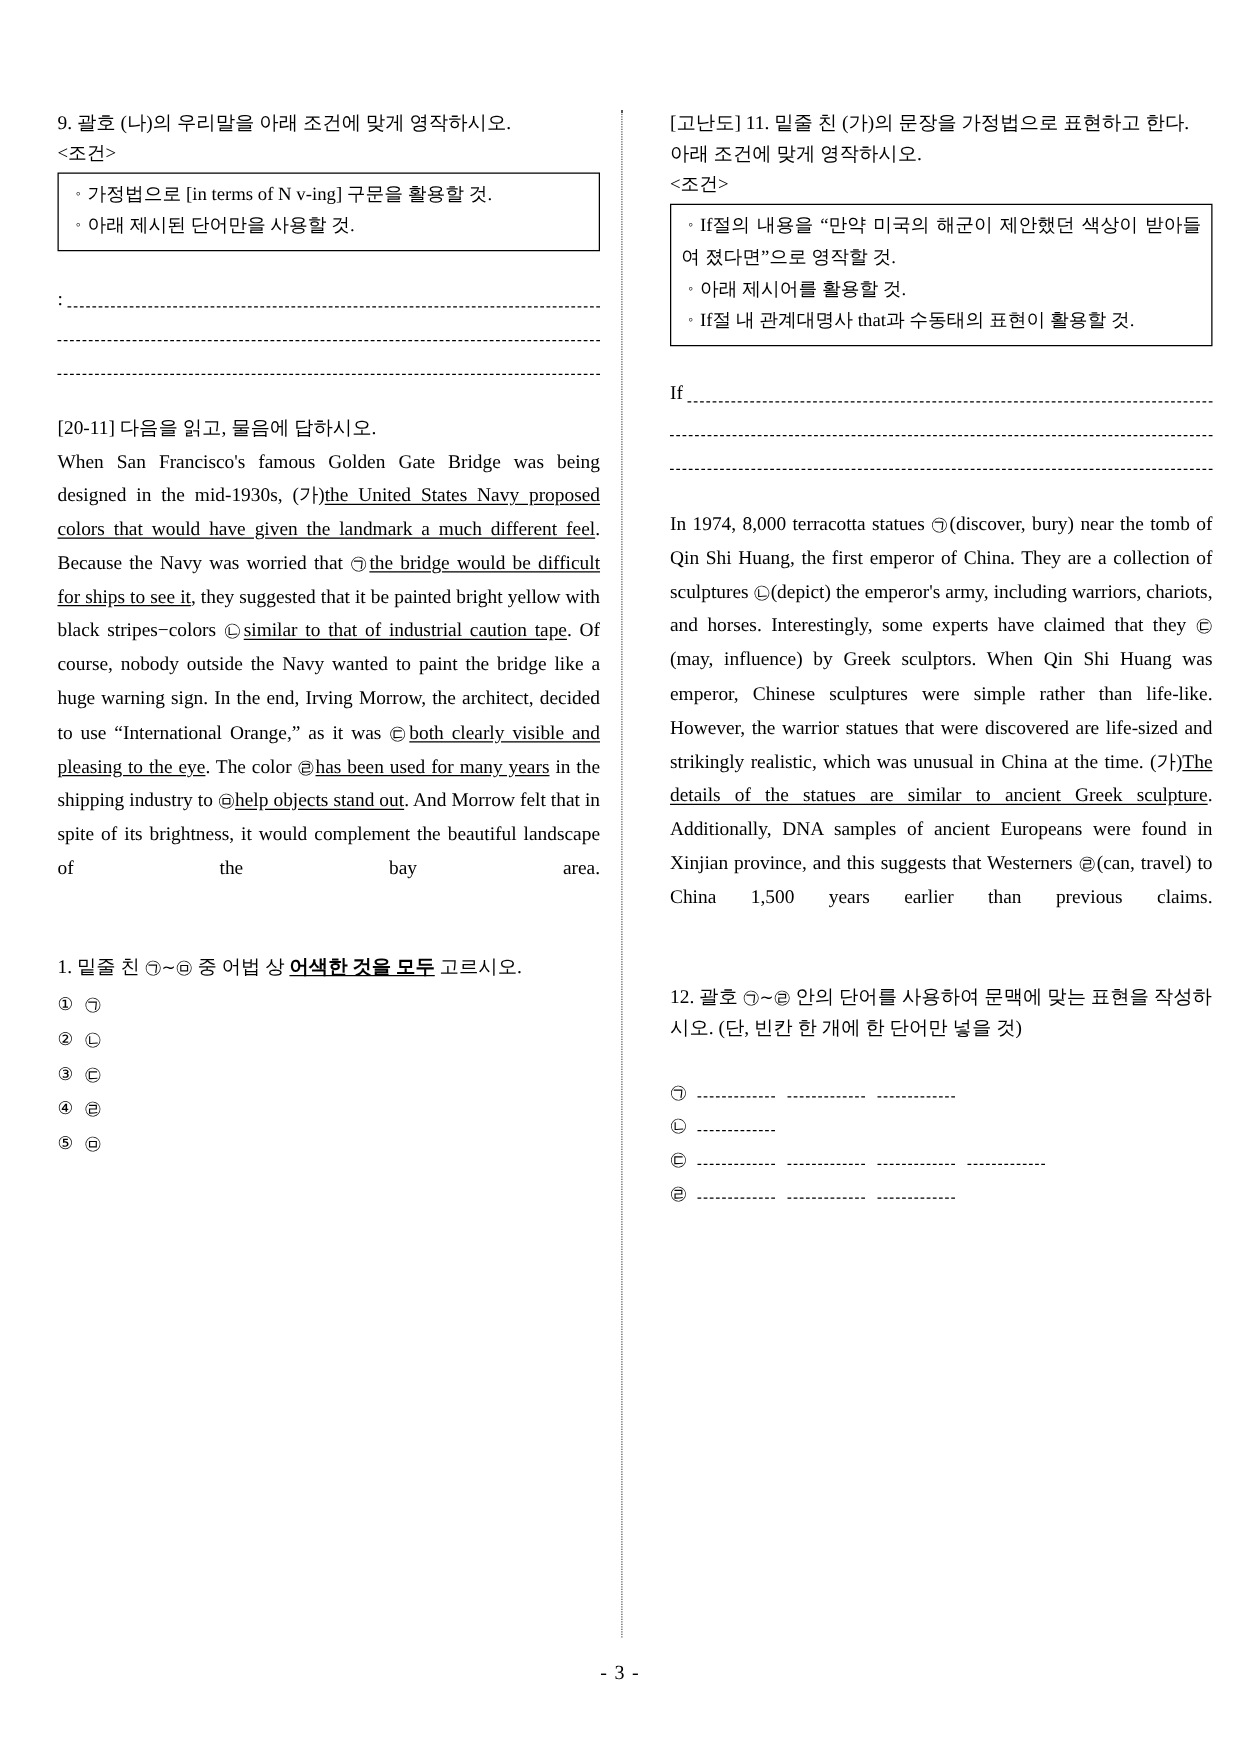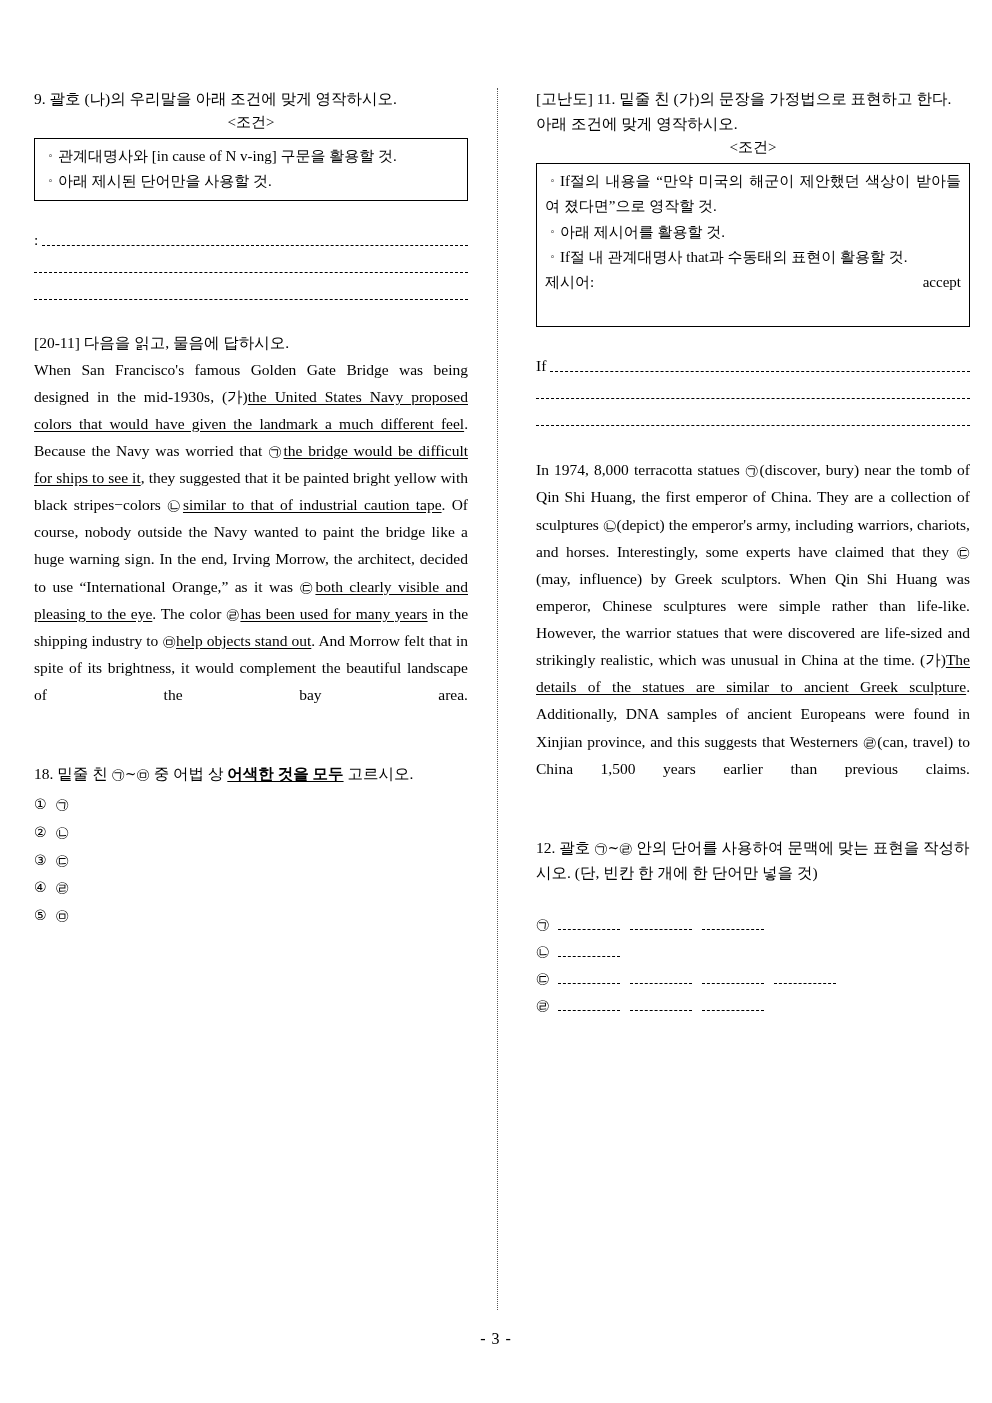--- a/index.html
+++ b/index.html
@@ -19,42 +19,42 @@
     position: absolute;
     left: 0; top: 0;
     width: 992px;
     height: 1403px;
   }
   .col {
     position: absolute;
     top: 86px;
     width: 434px;
   }
-  .col-left  { left: 34px; }
+  .col-left  { left: 46px; }
   .col-right { left: 516px; margin-left: 20px; }
 
   .divider {
     position: absolute;
     left: 497px;
     top: 88px;
     width: 0;
     height: 1222px;
     border-left: 1px dotted #555;
   }
 
   
   .q-head {
     font-size: 15.5px;
     line-height: 1.62;
     margin: 0 0 2px 0;
     text-align: left;
   }
   .cond-title {
     font-size: 15px;
-    text-align: center;
+    text-align: left;
     margin: 2px 0 6px 0;
   }
   .cond-box {
     border: 1px solid #000;
     padding: 5px 8px 6px 8px;
     box-sizing: border-box;
   }
   .cond-line {
     font-size: 15px;
     line-height: 1.68;
@@ -186,21 +186,21 @@
 
   <div class="divider"></div>
 
   <div class="col col-left">
 
     <div class="q-head">9. 괄호 (나)의 우리말을 아래 조건에 맞게 영작하시오.</div>
     <div class="cond-title">&lt;조건&gt;</div>
 
     <div class="cond-box">
       <div class="cond-line">
-        <span class="bullet">◦</span><span>관계대명사와 [in cause of N v-ing] 구문을 활용할 것.</span>
+        <span class="bullet">◦</span><span>가정법으로 [in terms of N v-ing] 구문을 활용할 것.</span>
       </div>
       <div class="cond-line">
         <span class="bullet">◦</span><span>아래 제시된 단어만을 사용할 것.</span>
       </div>
     </div>
 
     <div class="ans-block">
       <div class="ans-row">
         <span class="ans-lead">:</span>
         <span class="ans-dash"></span>
@@ -213,21 +213,21 @@
       </div>
     </div>
 
     <div class="spacer-lg"></div>
 
     <div class="passage-head">[20-11] 다음을 읽고, 물음에 답하시오.</div>
     <div class="passage"><span>When San Francisco's famous Golden Gate Bridge was being designed in the mid-1930s, </span><span>(가)</span><span class="u">the United States Navy proposed colors that would have given the landmark a much different feel</span><span>. Because the Navy was worried that </span><span class="circ">㉠</span><span class="u">the bridge would be difficult for ships to see it</span><span>, they suggested that it be painted bright yellow with black stripes−colors </span><span class="circ">㉡</span><span class="u">similar to that of industrial caution tape</span><span>. Of course, nobody outside the Navy wanted to paint the bridge like a huge warning sign. In the end, Irving Morrow, the architect, decided to use “International Orange,” as it was </span><span class="circ">㉢</span><span class="u">both clearly visible and pleasing to the eye</span><span>. The color </span><span class="circ">㉣</span><span class="u">has been used for many years</span><span> in the shipping industry to </span><span class="circ">㉤</span><span class="u">help objects stand out</span><span>. And Morrow felt that in spite of its brightness, it would complement the beautiful landscape of the bay area.</span></div>
 
     <div class="spacer-lg"></div>
 
-    <div class="q-head"><span>18. 밑줄 친 </span><span class="circ">㉠~㉤</span><span> 중 어법 상 </span><span class="u" style="font-weight:bold">어색한 것을 모두</span><span> 고르시오.</span></div>
+    <div class="q-head"><span>1. 밑줄 친 </span><span class="circ">㉠~㉤</span><span> 중 어법 상 </span><span class="u" style="font-weight:bold">어색한 것을 모두</span><span> 고르시오.</span></div>
 
     <div class="choices">
       <div class="choice"><span class="num">①</span><span class="sym">㉠</span></div>
       <div class="choice"><span class="num">②</span><span class="sym">㉡</span></div>
       <div class="choice"><span class="num">③</span><span class="sym">㉢</span></div>
       <div class="choice"><span class="num">④</span><span class="sym">㉣</span></div>
       <div class="choice"><span class="num">⑤</span><span class="sym">㉤</span></div>
     </div>
 
   </div>
@@ -240,21 +240,20 @@
     <div class="cond-box">
       <div class="cond-line">
         <span class="bullet">◦</span><span>If절의 내용을 “만약 미국의 해군이 제안했던 색상이 받아들여 졌다면”으로 영작할 것.</span>
       </div>
       <div class="cond-line">
         <span class="bullet">◦</span><span>아래 제시어를 활용할 것.</span>
       </div>
       <div class="cond-line">
         <span class="bullet">◦</span><span>If절 내 관계대명사 that과 수동태의 표현이 활용할 것.</span>
       </div>
-      <div class="wordbank"><span>제시어:</span> <span>accept</span></div>
     </div>
 
     <div class="ans-block">
       <div class="ans-row">
         <span class="ans-lead">If</span>
         <span class="ans-dash"></span>
       </div>
       <div class="ans-row">
         <span class="ans-dash"></span>
       </div>

